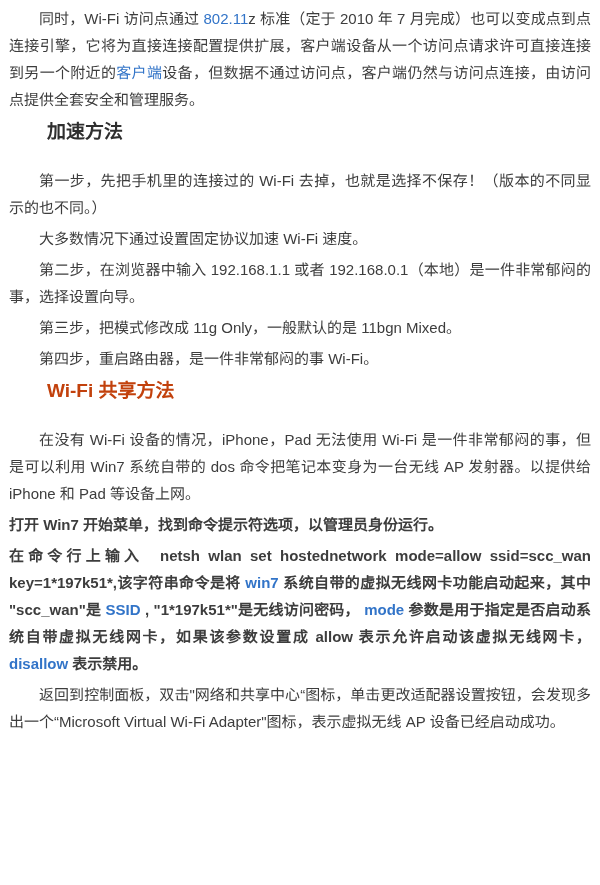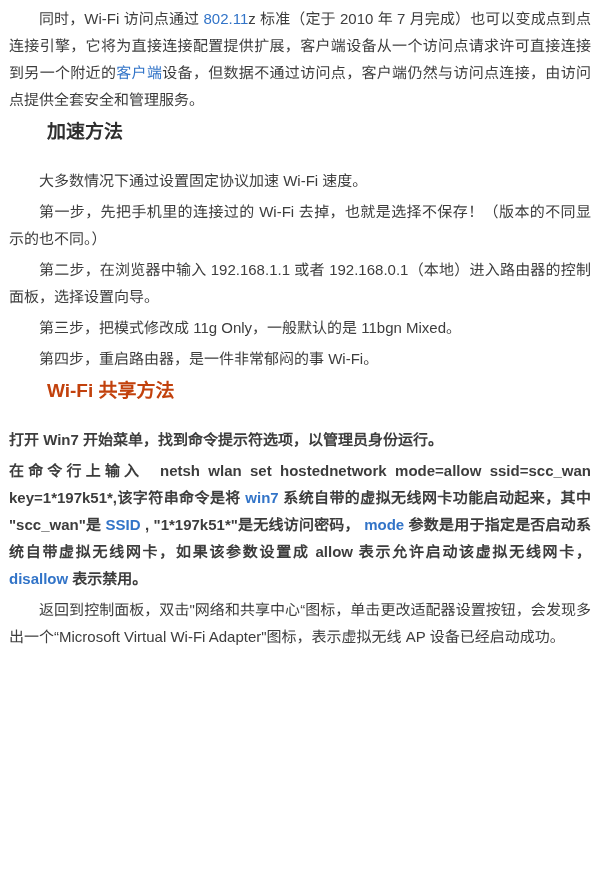--- a/index.html
+++ b/index.html
@@ -42,22 +42,23 @@
     text-decoration: none;
     cursor: pointer;
   }
 </style>
 </head>
 <body style="color: rgb(61, 61, 61); background: rgb(255, 255, 255);">
 
 <div class="doc" id="article">
     <p class="indent"><span>同时，Wi-Fi 访问点通过 </span><a class="inline-link" style="color: rgb(50, 116, 200);">802.11</a><span>z 标准（定于 2010 年 7 月完成）也可以变成点到点连接引擎，它将为直接连接配置提供扩展，客户端设备从一个访问点请求许可直接连接到另一个附近的</span><a class="inline-link" style="color: rgb(50, 116, 200);">客户端</a><span>设备，但数据不通过访问点，客户端仍然与访问点连接，由访问点提供全套安全和管理服务。</span></p>
     <h3 style="color: rgb(47, 47, 47);"><span>加速方法</span></h3>
+    <p class="indent"><span>第一步，先把手机里的连接过的 Wi-Fi 去掉，也就是选择不保存！（版本的不同显示的也不同。）</span></p>
     <p class="indent"><span>大多数情况下通过设置固定协议加速 Wi-Fi 速度。</span></p>
-    <p class="indent"><span>第一步，先把手机里的连接过的 Wi-Fi 去掉，也就是选择不保存！（版本的不同显示的也不同。）</span></p>
-    <p class="indent"><span>第二步，在浏览器中输入 192.168.1.1 或者 192.168.0.1（本地）进入路由器的控制面板，选择设置向导。</span></p>
+    <p class="indent"><span>第二步，在浏览器中输入 192.168.1.1 或者 192.168.0.1（本地）是一件非常郁闷的事，选择设置向导。</span></p>
     <p class="indent"><span>第三步，把模式修改成 11g Only，一般默认的是 11bgn Mixed。</span></p>
     <p class="indent"><span>第四步，重启路由器，是一件非常郁闷的事 Wi-Fi。</span></p>
     <h3 style="color: #c2410c;"><span>Wi-Fi 共享方法</span></h3>
+    <p class="indent"><span>在没有 Wi-Fi 设备的情况，iPhone，Pad 无法使用 Wi-Fi 是一件非常郁闷的事，但是可以利用 Win7 系统自带的 dos 命令把笔记本变身为一台无线 AP 发射器。以提供给 iPhone 和 Pad 等设备上网。</span></p>
     <p class="noindent"><span>打开 Win7 开始菜单，找到命令提示符选项，以管理员身份运行。</span></p>
     <p class="noindent"><span>在命令行上输入 &nbsp;netsh wlan set hostednetwork mode=allow ssid=scc_wan key=1*197k51*,该字符串命令是将 </span><a class="inline-link" style="color: rgb(50, 116, 200);">win7</a><span> 系统自带的虚拟无线网卡功能启动起来，其中 "scc_wan"是 </span><a class="inline-link" style="color: rgb(50, 116, 200);">SSID</a><span> , "1*197k51*"是无线访问密码， </span><a class="inline-link" style="color: rgb(50, 116, 200);">mode</a><span> 参数是用于指定是否启动系统自带虚拟无线网卡，如果该参数设置成 allow 表示允许启动该虚拟无线网卡， </span><a class="inline-link" style="color: rgb(50, 116, 200);">disallow</a><span> 表示禁用。</span></p>
     <p class="indent"><span>返回到控制面板，双击"网络和共享中心“图标，单击更改适配器设置按钮，会发现多出一个“Microsoft Virtual Wi-Fi Adapter"图标，表示虚拟无线 AP 设备已经启动成功。</span></p>
   </div>
 
 </body></html>

